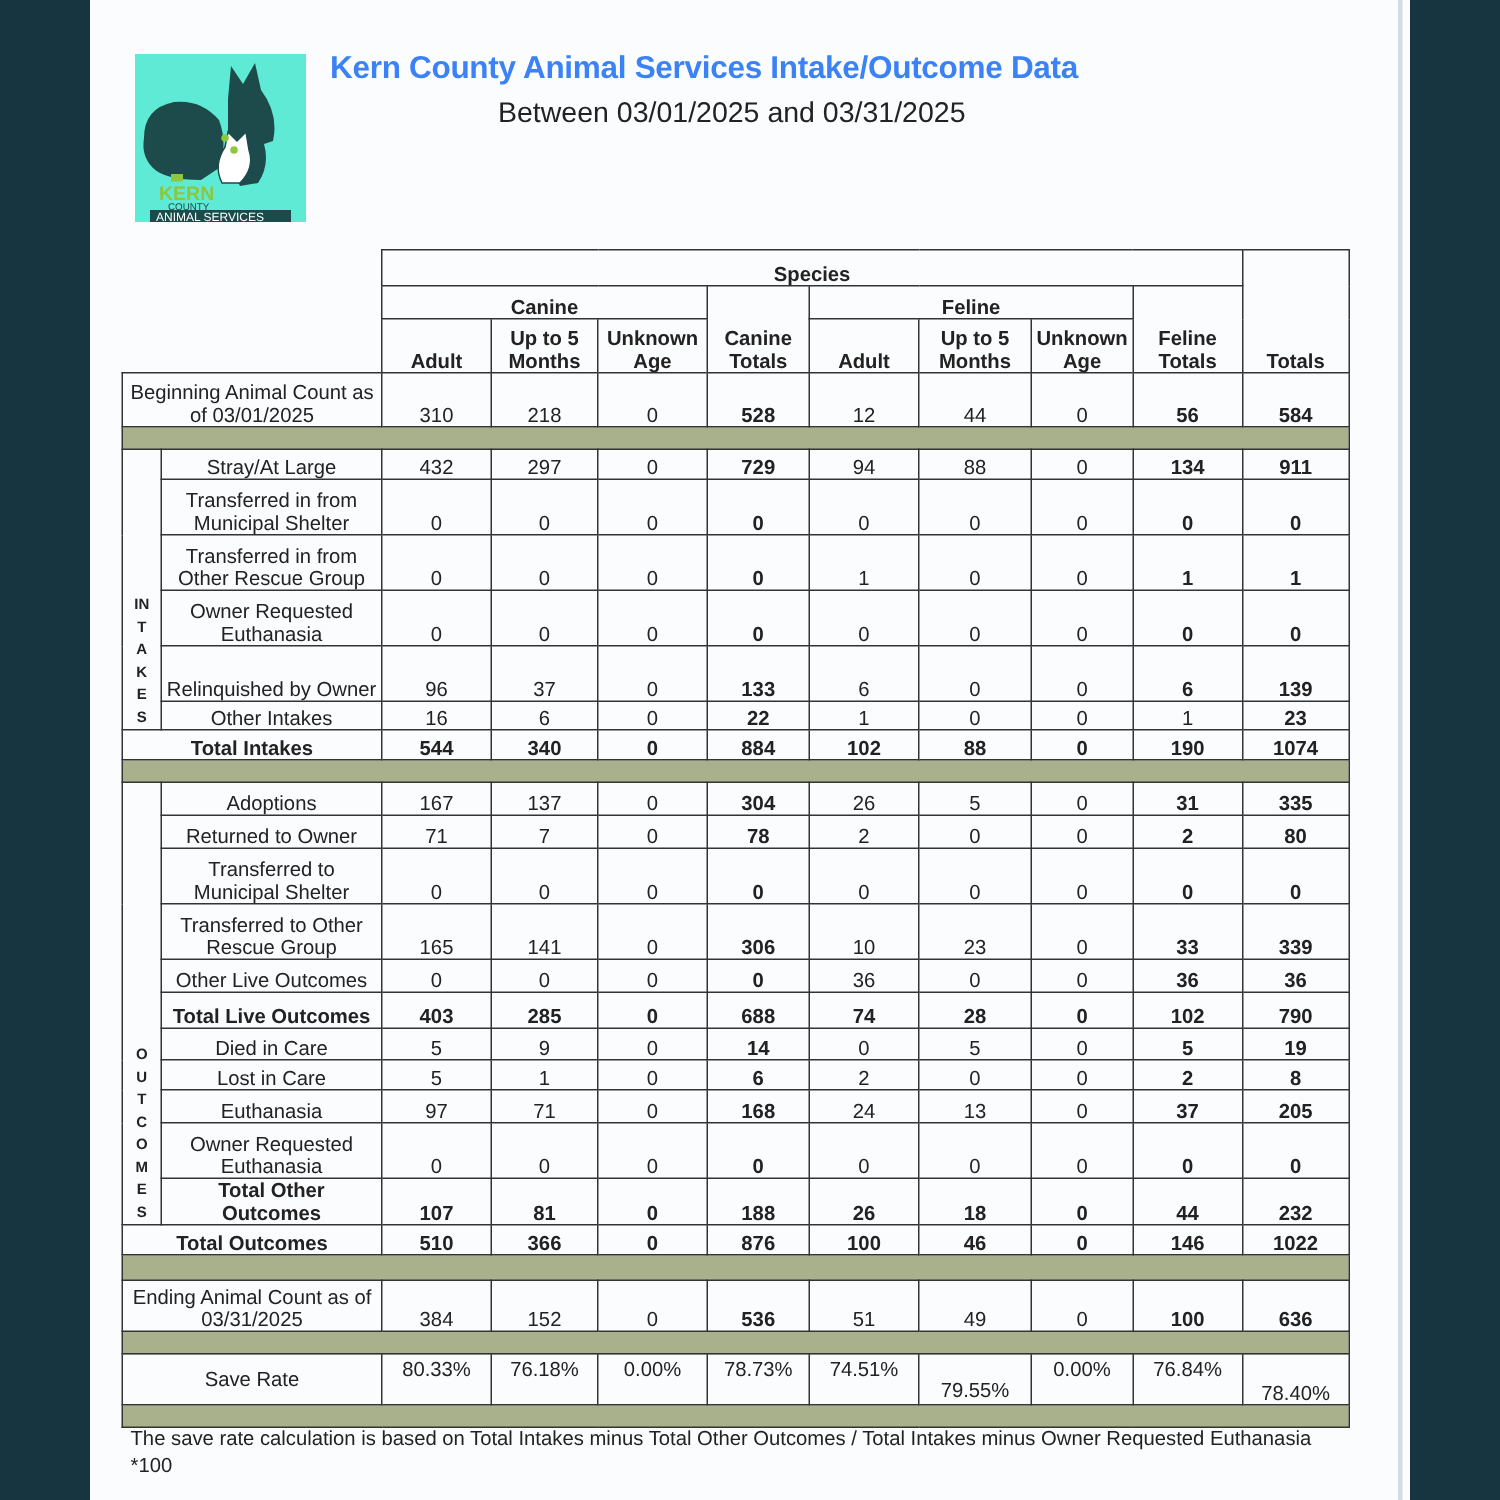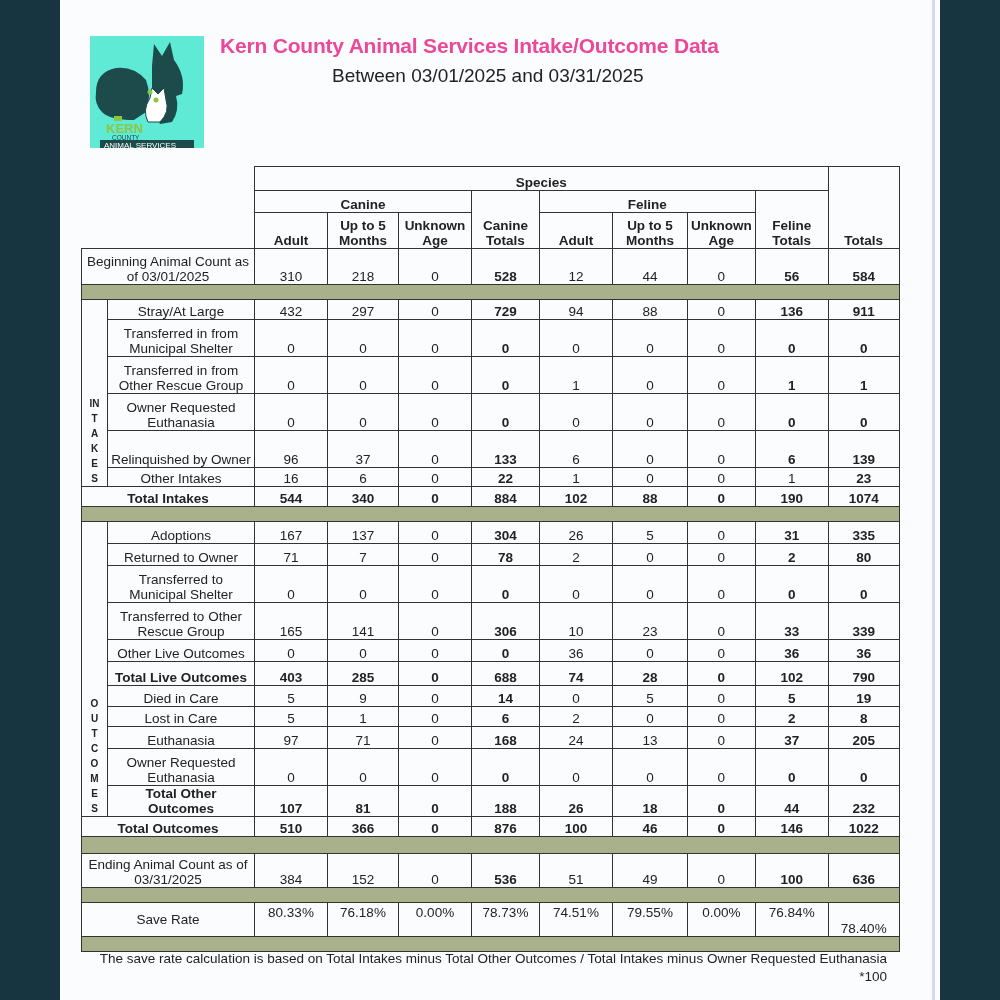--- a/index.html
+++ b/index.html
@@ -1,32 +1,32 @@
 <!DOCTYPE html>
 <html><head>
 <meta charset="utf-8">
 <style>
   html, body { margin:0; padding:0; }
   body { width:1000px; height:1000px; background:#163540; position:relative; overflow:hidden;
          font-family:"Liberation Sans", sans-serif; color:#222; }
   .page { position:absolute; left:60px; top:0; width:880px; height:1000px; background:#fbfcfe; }
   .page-edge { position:absolute; left:932px; top:0; width:3px; height:1000px; background:#d6dbe3; }
   .logo { position:absolute; left:90px; top:36px; width:114px; height:112px; background:#5eead4; }
-  .title { position:absolute; left:220px; top:34px; font-size:21px; font-weight:bold; color:#ec4899; letter-spacing:-0.2px; }
+  .title { position:absolute; left:220px; top:34px; font-size:21px; font-weight:bold; color:#3b82f6; letter-spacing:-0.2px; }
   .subtitle { position:absolute; left:332px; top:65px; font-size:19px; color:#222; }
   table.grid { position:absolute; left:81px; top:166px; border-collapse:collapse; table-layout:fixed;
                font-size:13.5px;border-radius:10px; }
   table.grid td { border:1.5px solid #333; padding:0 3px; text-align:center; vertical-align:bottom; line-height:15px; }
   td.blank { border:none !important; }
   td.hdr { font-weight:bold; vertical-align:middle; }
   td.lbl { text-align:right; }
   td.b { font-weight:bold; }
   td.sep { background:#a9b18c; height:14px; padding:0; }
   td.side { font-weight:bold; font-size:10px; line-height:14px; vertical-align:middle; padding:0; }
-  .footnote { position:absolute; left:87px; top:950px; width:800px; font-size:13.5px; line-height:18px; color:#222;text-align:right; }
+  .footnote { position:absolute; left:87px; top:950px; width:800px; font-size:13.5px; line-height:18px; color:#222; }
 </style>
 </head>
 <body>
 
 <div class="page"></div>
 <div class="page-edge"></div>
 
 <div class="logo">
   <svg width="114" height="112" viewBox="0 0 114 112">
     <path d="M62 30 L64 8 L72 20 L80 6 L84 24 Q96 40 92 58 L86 60 Q90 74 82 86 L70 88 Q60 70 62 50 Z" fill="#1d4a4a"></path>
@@ -99,21 +99,21 @@
   <tr style="height:20px">
     <td class="side" rowspan="6"><span style="display:inline-block;width:10px;word-break:break-all">INTAKES</span></td>
     <td class="lbl">Stray/At Large</td>
     <td>432</td>
     <td>297</td>
     <td>0</td>
     <td class="b">729</td>
     <td>94</td>
     <td>88</td>
     <td>0</td>
-    <td class="b">136</td>
+    <td class="b">134</td>
     <td class="b">911</td>
   </tr>
   <tr style="height:37px">
     <td class="lbl">Transferred in from Municipal Shelter</td>
     <td>0</td>
     <td>0</td>
     <td>0</td>
     <td class="b">0</td>
     <td>0</td>
     <td>0</td>
@@ -350,21 +350,21 @@
         <td class="sep" colspan="11"></td>
       </tr>
 
   <tr style="height:28px">
     <td class="lbl" colspan="2" style="vertical-align:middle">Save Rate</td>
     <td style="vertical-align:top;padding-top:2px">80.33%</td>
     <td style="vertical-align:top;padding-top:2px">76.18%</td>
     <td style="vertical-align:top;padding-top:2px">0.00%</td>
     <td style="vertical-align:top;padding-top:2px">78.73%</td>
     <td style="vertical-align:top;padding-top:2px">74.51%</td>
-    <td style="vertical-align:top;padding-top:2px">79.55%</td>
+    <td style="vertical-align:top;padding-top:16px">79.55%</td>
     <td style="vertical-align:top;padding-top:2px">0.00%</td>
     <td style="vertical-align:top;padding-top:2px">76.84%</td>
     <td style="vertical-align:top;padding-top:18px">78.40%</td>
   </tr>
   <tr>
         <td class="sep" colspan="11"></td>
       </tr>
 </tbody>
   </table>
 

